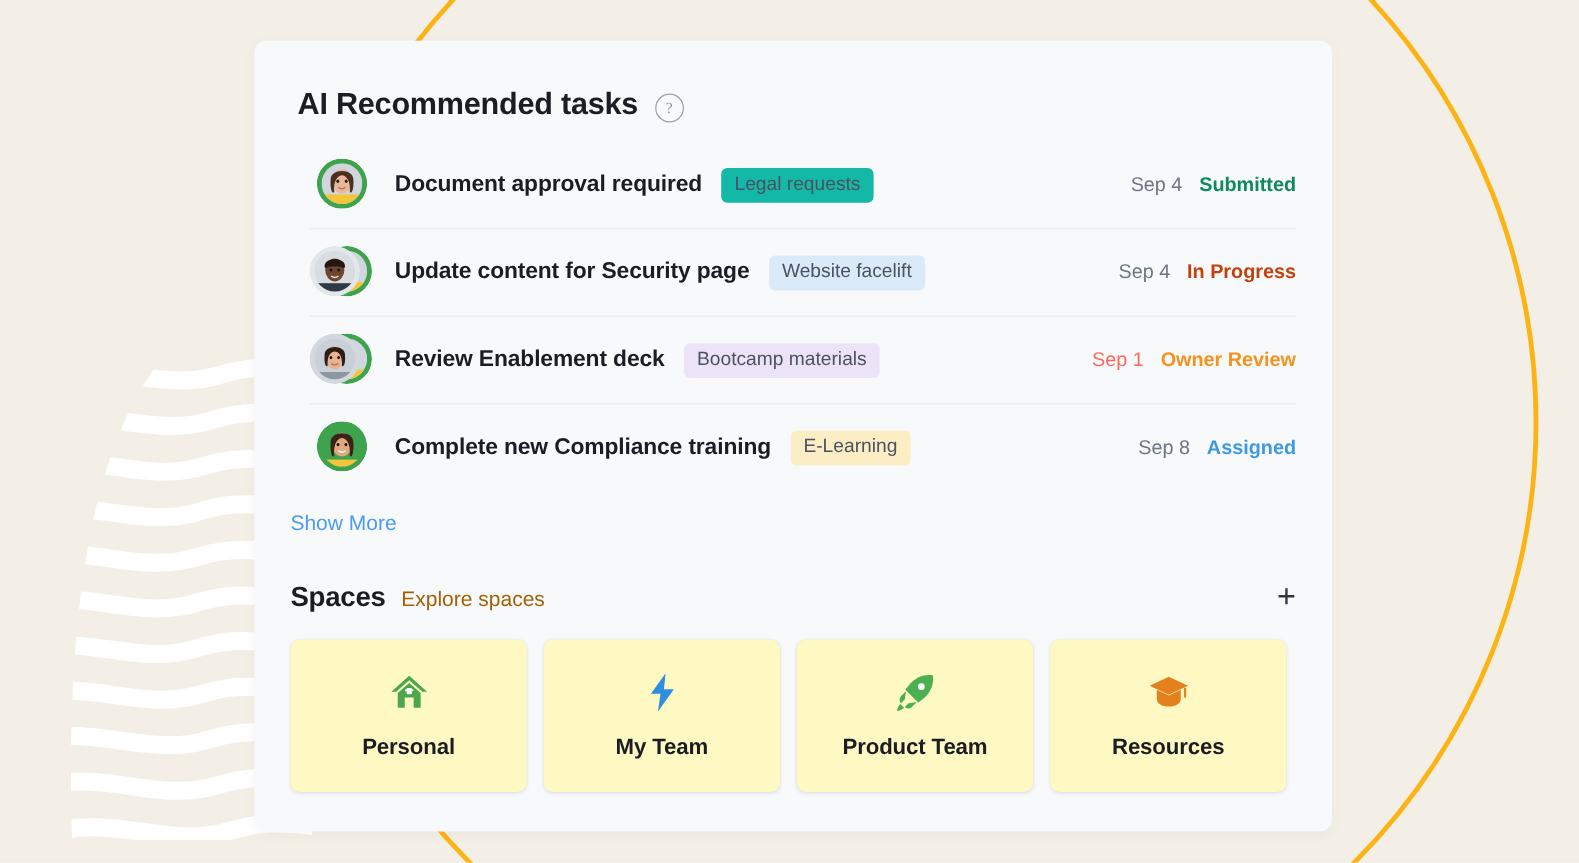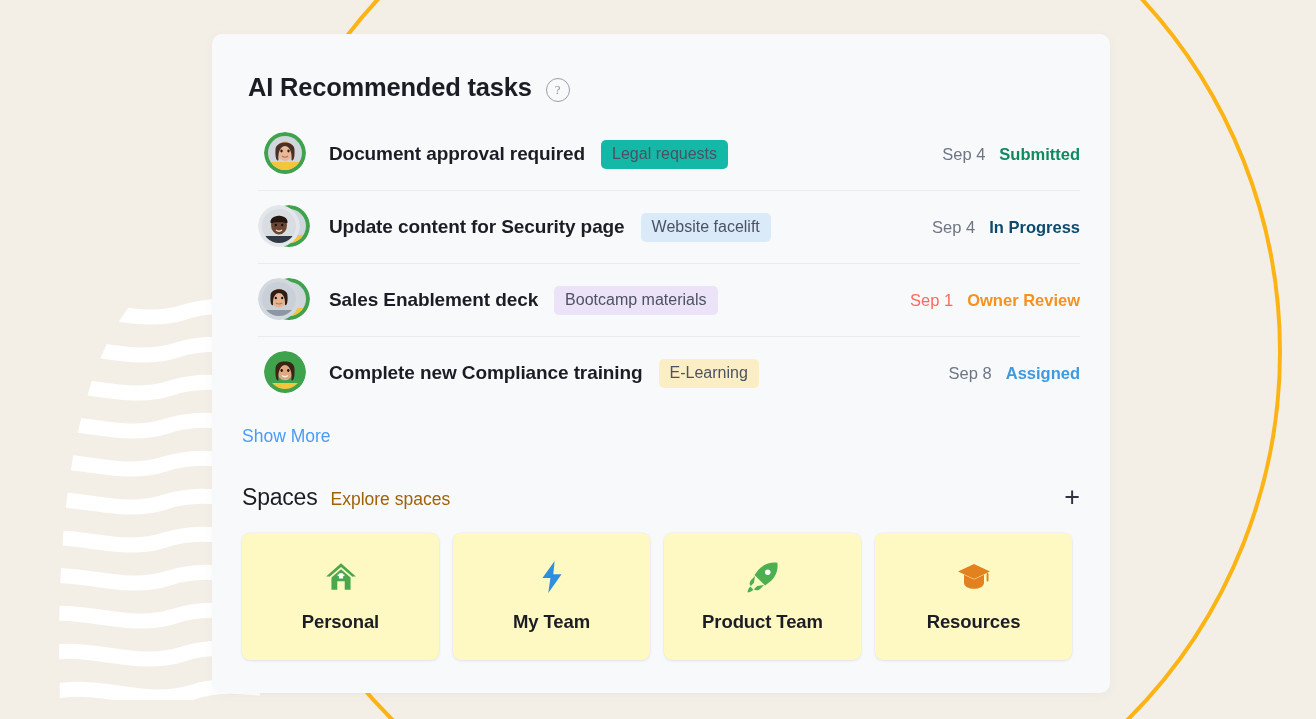--- a/index.html
+++ b/index.html
@@ -136,21 +136,21 @@
 
   
   #spaces-head {
     display: flex;
     align-items: baseline;
     padding: 0 30px 0 30px;
     margin-top: 37px;
   }
   #spaces-title {
     font-size: 23px;
-    font-weight: normal;
+    font-weight: bold;
     color: #1c1c24;
     letter-spacing: -0.2px;
   }
   #explore-spaces {
     margin-left: 13px;
     font-size: 17.5px;
     color: #a16207;
     cursor: pointer;
   }
   #add-space {
@@ -289,21 +289,21 @@
               <ellipse cx="24.2" cy="20" rx="1.1" ry="1.3" fill="#140c08"></ellipse>
               <path d="M18 25 Q21 27.5 24 25" stroke="#f3e2d5" stroke-width="1.3" fill="none"></path>
             </g>
           </svg>
         </div>
       </div>
       <div class="task-title">Update content for Security page</div>
       <div class="task-tag" style="background-color: rgb(218, 234, 249);">Website facelift</div>
       <div class="task-right">
         <div class="task-date">Sep 4</div>
-        <div class="task-status" style="color: #0c4a6e;">In Progress</div>
+        <div class="task-status" style="color: #c2410c;">In Progress</div>
       </div>
     </div>
 
     <div class="task-row">
       <div class="avatar-stack">
         <div class="avatar back">
           <svg width="42" height="42" viewBox="0 0 42 42">
             <circle cx="21" cy="21" r="21" fill="#3fa34d"></circle>
             <clipPath id="c3b">
                 <circle cx="21" cy="21" r="17"></circle>
@@ -327,21 +327,21 @@
               <rect x="4" y="32" width="34" height="10" fill="#8d97a3"></rect>
               <ellipse cx="21" cy="20" rx="8" ry="9.5" fill="#e6b391"></ellipse>
               <path d="M12.5 18 C12 9 30 9 29.5 18 C30 25 28.5 28 27 27 C27.5 18 24 15 21 15 C18 15 14.5 18 15 27 C13.5 28 12 25 12.5 18Z" fill="#2e1d14"></path>
               <ellipse cx="17.8" cy="20" rx="1.1" ry="1.3" fill="#1a0f0a"></ellipse>
               <ellipse cx="24.2" cy="20" rx="1.1" ry="1.3" fill="#1a0f0a"></ellipse>
               <path d="M18 25 Q21 27 24 25" stroke="#b5725c" stroke-width="1.1" fill="none"></path>
             </g>
           </svg>
         </div>
       </div>
-      <div class="task-title">Sales Enablement deck</div>
+      <div class="task-title">Review Enablement deck</div>
       <div class="task-tag" style="background-color: rgb(236, 227, 248);">Bootcamp materials</div>
       <div class="task-right">
         <div class="task-date overdue">Sep 1</div>
         <div class="task-status" style="color: rgb(245, 146, 30); text-align: center;">Owner Review</div>
       </div>
     </div>
 
     <div class="task-row">
       <div class="avatar-stack">
         <div class="avatar single">

